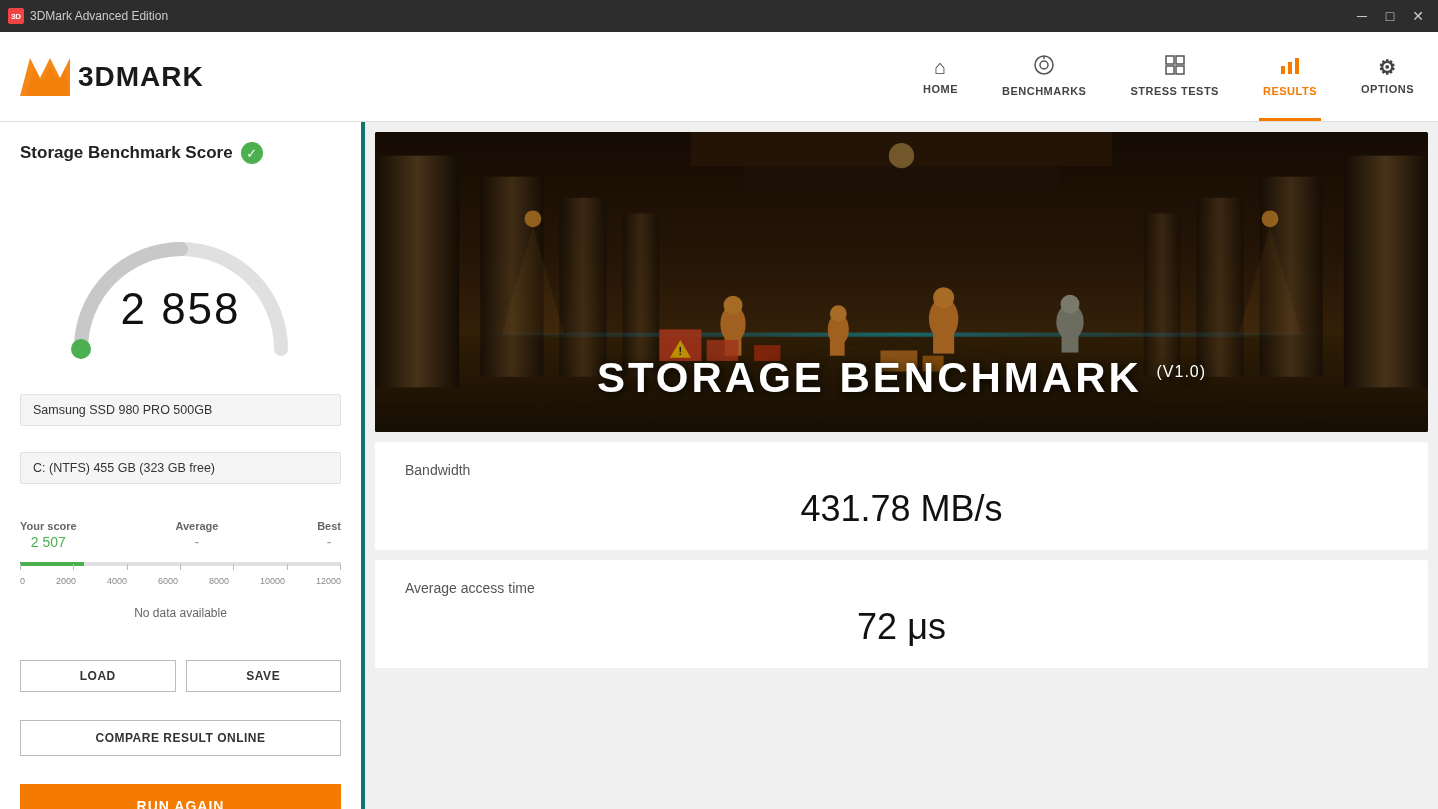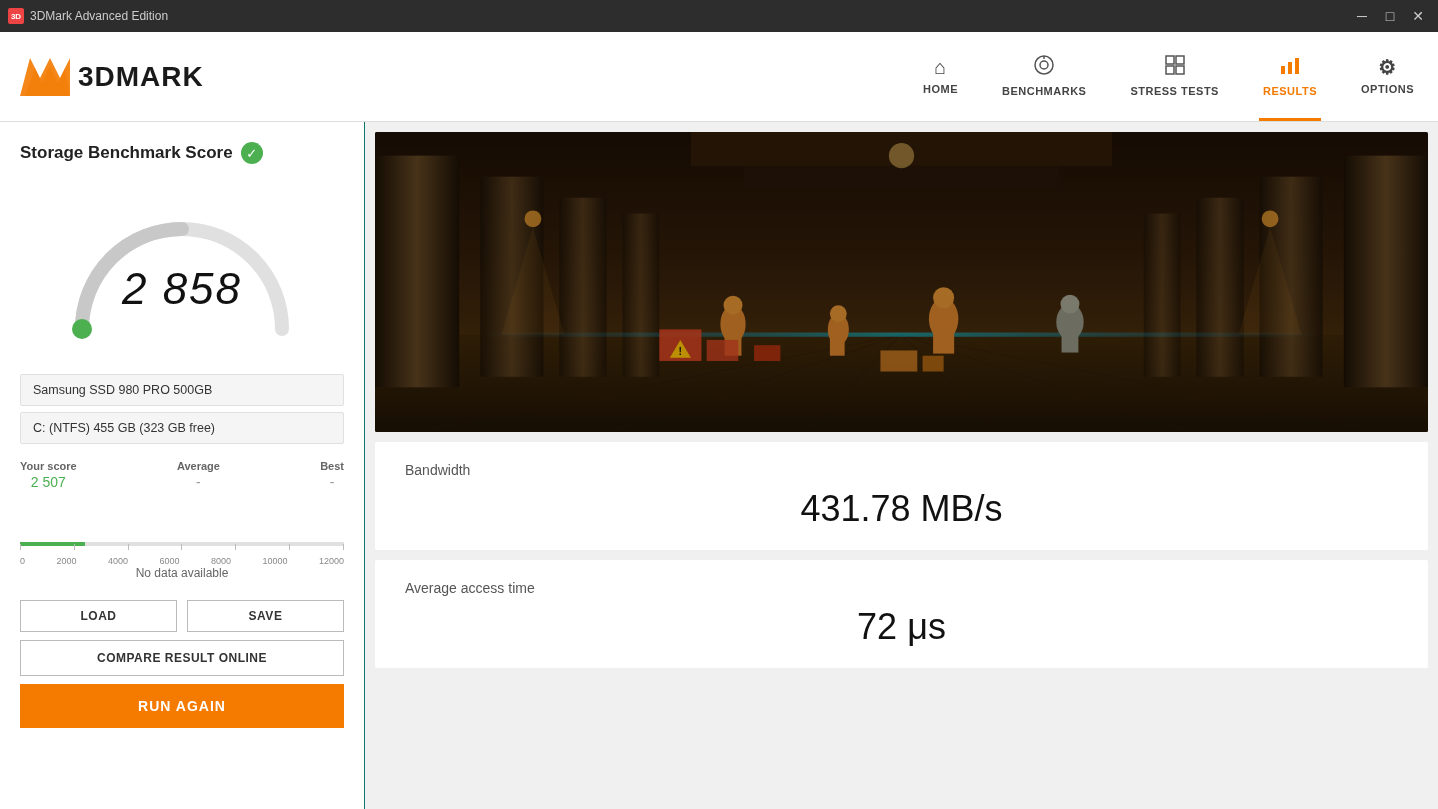--- a/index.html
+++ b/index.html
@@ -117,25 +117,26 @@
       display: flex;
       flex: 1;
       overflow: hidden;
     }
 
     
     .left-panel {
       width: 365px;
       min-width: 365px;
       background: white;
-      border-right: 1px solid #0f766e;
+      border-right: 4px solid #0f766e;
       display: flex;
       flex-direction: column;
       padding: 20px 20px 20px 20px;
       overflow-y: auto;
+      gap: 20px;
     }
 
     .score-header {
       display: flex;
       align-items: center;
       gap: 8px;
       margin-bottom: 10px;
     }
     .score-title {
       font-size: 17px;
@@ -153,21 +154,20 @@
 
     
     .gauge-container {
       display: flex;
       flex-direction: column;
       align-items: center;
       position: relative;
       margin: 0 auto;
       width: 260px;
       height: 200px;
-      font-style: italic;
     }
     .gauge-svg {
       width: 260px;
       height: 180px;
     }
     .gauge-score {
       font-size: 44px;
       font-weight: 300;
       color: #111;
       text-align: center;
@@ -596,20 +596,24 @@
           <text x="290" y="219" text-anchor="middle" font-size="10" fill="#1a1a1a" font-weight="bold">!</text>
 
           <circle cx="150" cy="90" r="8" fill="#f0a030" opacity="0.7"></circle>
           <circle cx="850" cy="90" r="8" fill="#f0a030" opacity="0.7"></circle>
           <circle cx="500" cy="30" r="12" fill="#f0c060" opacity="0.5"></circle>
 
           <polygon points="150,98 120,200 180,200" fill="#f0a030" opacity="0.08"></polygon>
           <polygon points="850,98 820,200 880,200" fill="#f0a030" opacity="0.08"></polygon>
         </svg>
         <div class="hero-overlay"></div>
+        <div class="hero-title-text">
+          <span>STORAGE BENCHMARK</span>
+          <span class="hero-version">(V1.0)</span>
+        </div>
       </div>
 
       <div class="metric-card">
         <div class="metric-label">Bandwidth</div>
         <div class="metric-value">431.78 MB/s</div>
       </div>
 
       <div class="metric-card">
         <div class="metric-label">Average access time</div>
         <div class="metric-value">72 μs</div>

